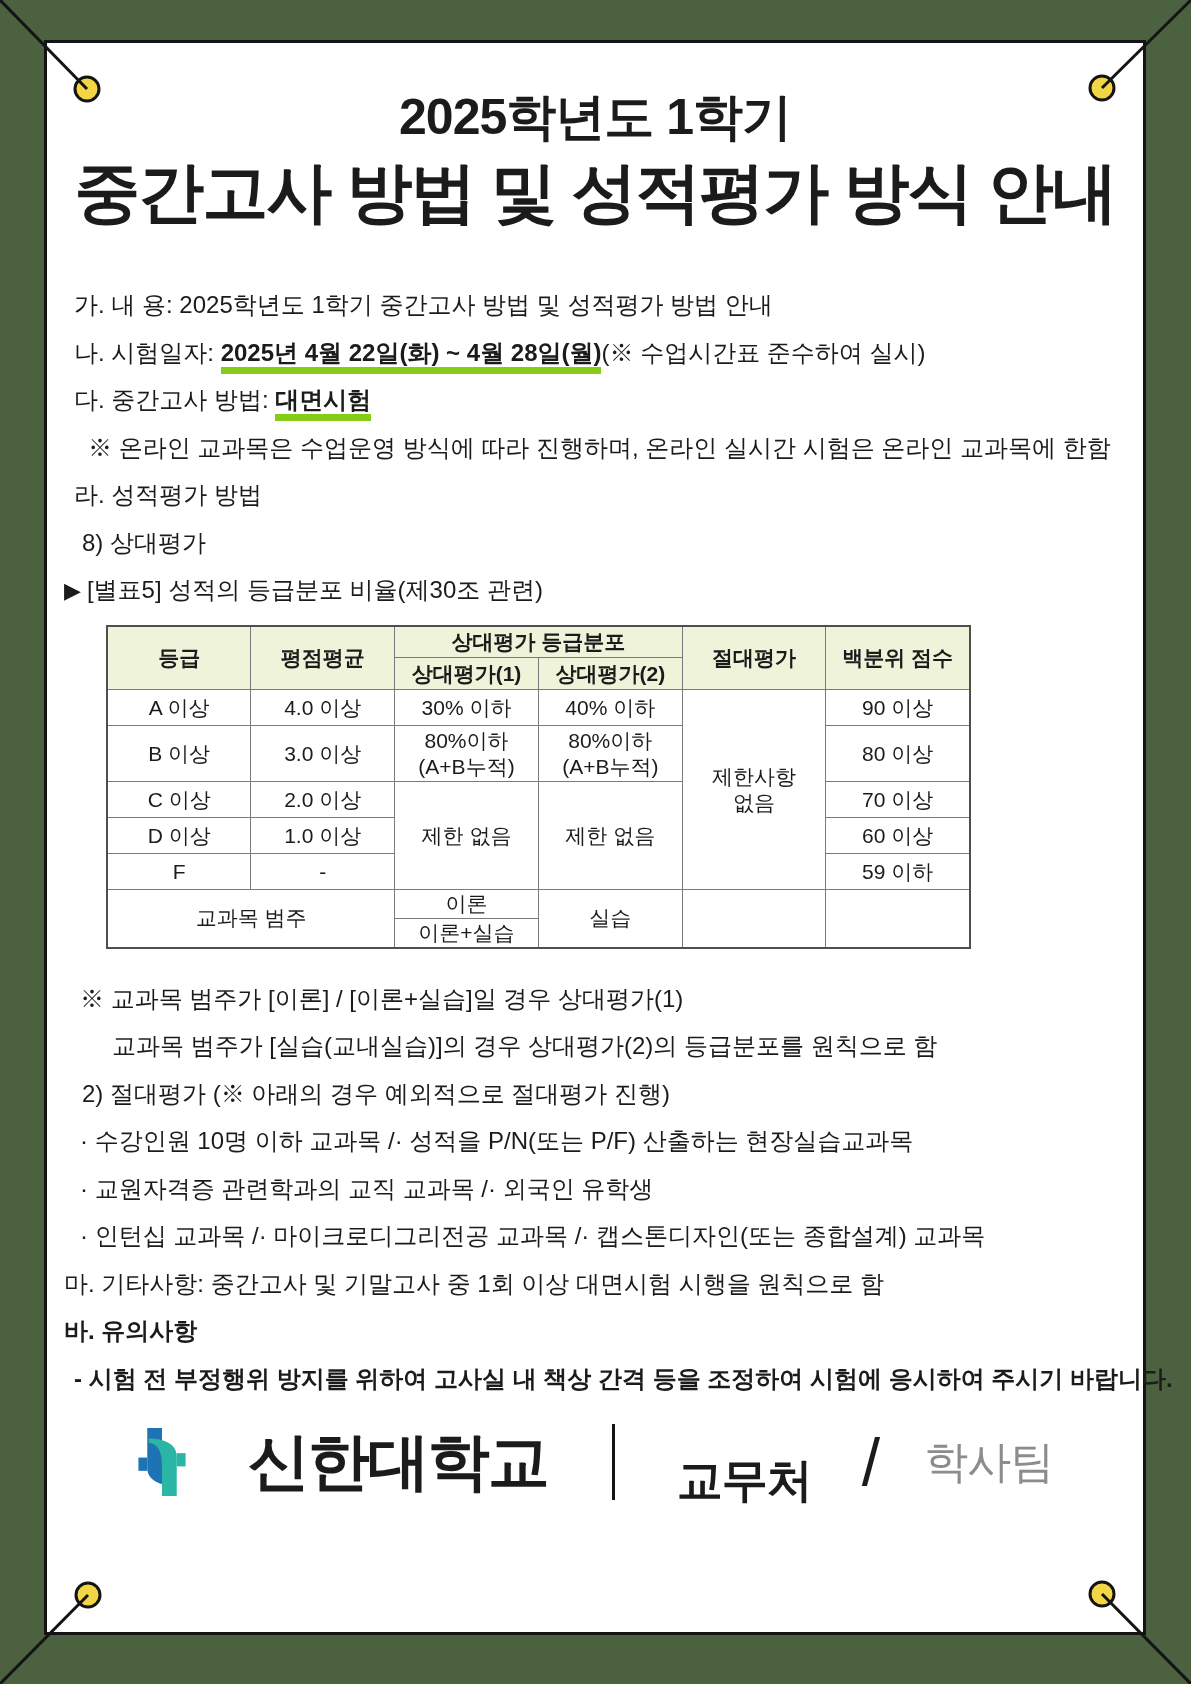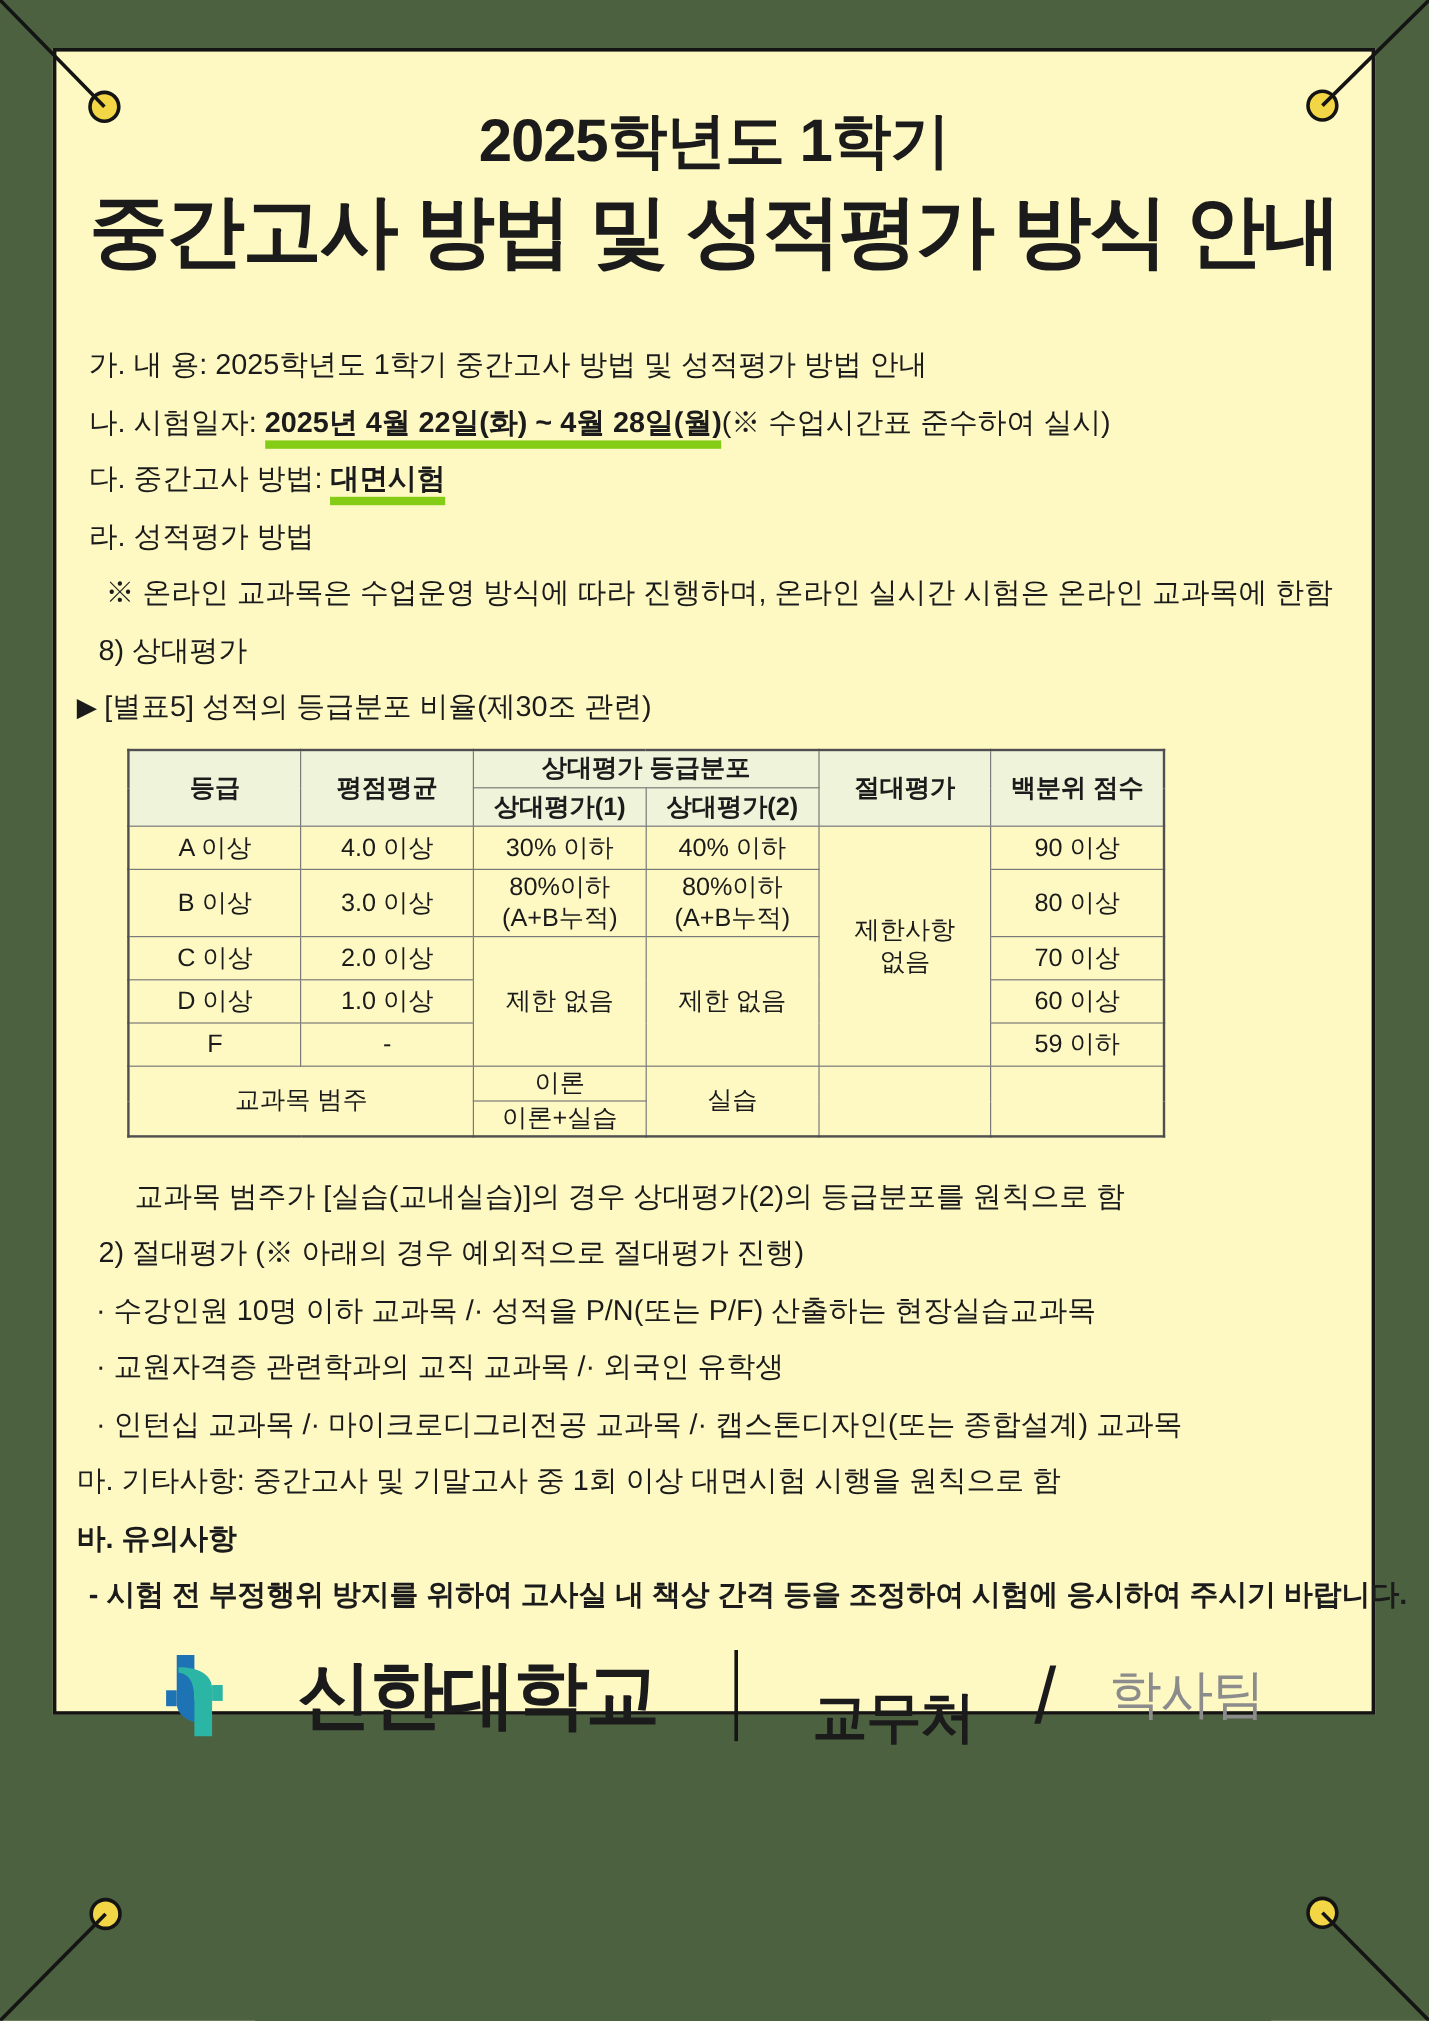--- a/index.html
+++ b/index.html
@@ -3,22 +3,22 @@
 <meta charset="utf-8">
 <style>
   html,body{margin:0;padding:0;}
   body{
     width:1191px;height:1684px;position:relative;overflow:hidden;
     background:var(--board,#4c6140);
     font-family:"Liberation Sans",sans-serif;
     color:var(--text,#1b1b1b);
   }
   .paper{
-    position:absolute;left:44px;top:40px;width:1102px;height:1389px;
-    box-sizing:border-box;background:#fef9c3;border:3px solid #141414;z-index:1;
+    position:absolute;left:44px;top:40px;width:1102px;height:1595px;
+    box-sizing:border-box;background:#ffffff;border:3px solid #141414;z-index:1;
   }
   .strings{position:absolute;left:0;top:0;width:1191px;height:1684px;z-index:3;pointer-events:none;}
   .string{stroke:#141414;stroke-width:3;fill:none;}
   .pin{fill:var(--pin,#f2d645);stroke:#141414;stroke-width:3;}
 
   .title-wrap{text-align:center;padding-top:46px;line-height:1;}
   .t1{font-size:50px;font-weight:900;letter-spacing:-1px;line-height:56px;}
   .t2{font-size:66px;font-weight:900;letter-spacing:-2px;line-height:78px;margin-top:8px;}
 
   .content{padding:60px 20px 0 17px;font-size:24px;}
@@ -61,22 +61,22 @@
 
   <div class="title-wrap">
     <div class="t1">2025학년도 1학기</div>
     <div class="t2">중간고사 방법 및 성적평가 방식 안내</div>
   </div>
 
   <div class="content">
     <div class="line ind-a">가. 내 용: 2025학년도 1학기 중간고사 방법 및 성적평가 방법 안내</div>
     <div class="line ind-a"><span>나. 시험일자: </span><span class="u-bold">2025년 4월 22일(화) ~ 4월 28일(월)</span><span>(※ 수업시간표 준수하여 실시)</span></div>
     <div class="line ind-a"><span>다. 중간고사 방법:  </span><span class="u-bold">대면시험</span></div>
+    <div class="line ind-note">※ 온라인 교과목은 수업운영 방식에 따라 진행하며, 온라인 실시간 시험은 온라인 교과목에 한함</div>
     <div class="line ind-a">라. 성적평가 방법</div>
-    <div class="line ind-note">※ 온라인 교과목은 수업운영 방식에 따라 진행하며, 온라인 실시간 시험은 온라인 교과목에 한함</div>
     <div class="line ind-sub">8) 상대평가</div>
     <div class="line caption"><span class="tri">▶</span><span>[별표5] 성적의 등급분포 비율(제30조 관련)</span></div>
 
     <table class="grade">
       <colgroup>
           <col>
           <col>
           <col>
           <col>
           <col>
@@ -141,20 +141,21 @@
         <td rowspan="2">실습</td>
         <td rowspan="2"></td>
         <td rowspan="2"></td>
       </tr>
       <tr class="rh-cat">
         <td>이론+실습</td>
       </tr>
     </tbody>
       </table>
 
+    <div class="line ind-bullet">※ 교과목 범주가 [이론] / [이론+실습]일 경우 상대평가(1)</div>
     <div class="line ind-cat2">교과목 범주가 [실습(교내실습)]의 경우 상대평가(2)의 등급분포를 원칙으로 함</div>
     <div class="line ind-sub">2) 절대평가 (※ 아래의 경우 예외적으로 절대평가 진행)</div>
     <div class="line ind-bullet">· 수강인원 10명 이하 교과목 /· 성적을 P/N(또는 P/F) 산출하는 현장실습교과목</div>
     <div class="line ind-bullet">· 교원자격증 관련학과의 교직 교과목 /· 외국인 유학생</div>
     <div class="line ind-bullet">· 인턴십 교과목 /· 마이크로디그리전공 교과목 /· 캡스톤디자인(또는 종합설계) 교과목</div>
     <div class="line">마. 기타사항: 중간고사 및 기말고사 중 1회 이상 대면시험 시행을 원칙으로 함</div>
     <div class="line bold">바. 유의사항</div>
     <div class="line bold ind-a">- 시험 전 부정행위 방지를 위하여  고사실 내 책상 간격 등을 조정하여 시험에 응시하여 주시기 바랍니다.</div>
 
     <div class="footer">

